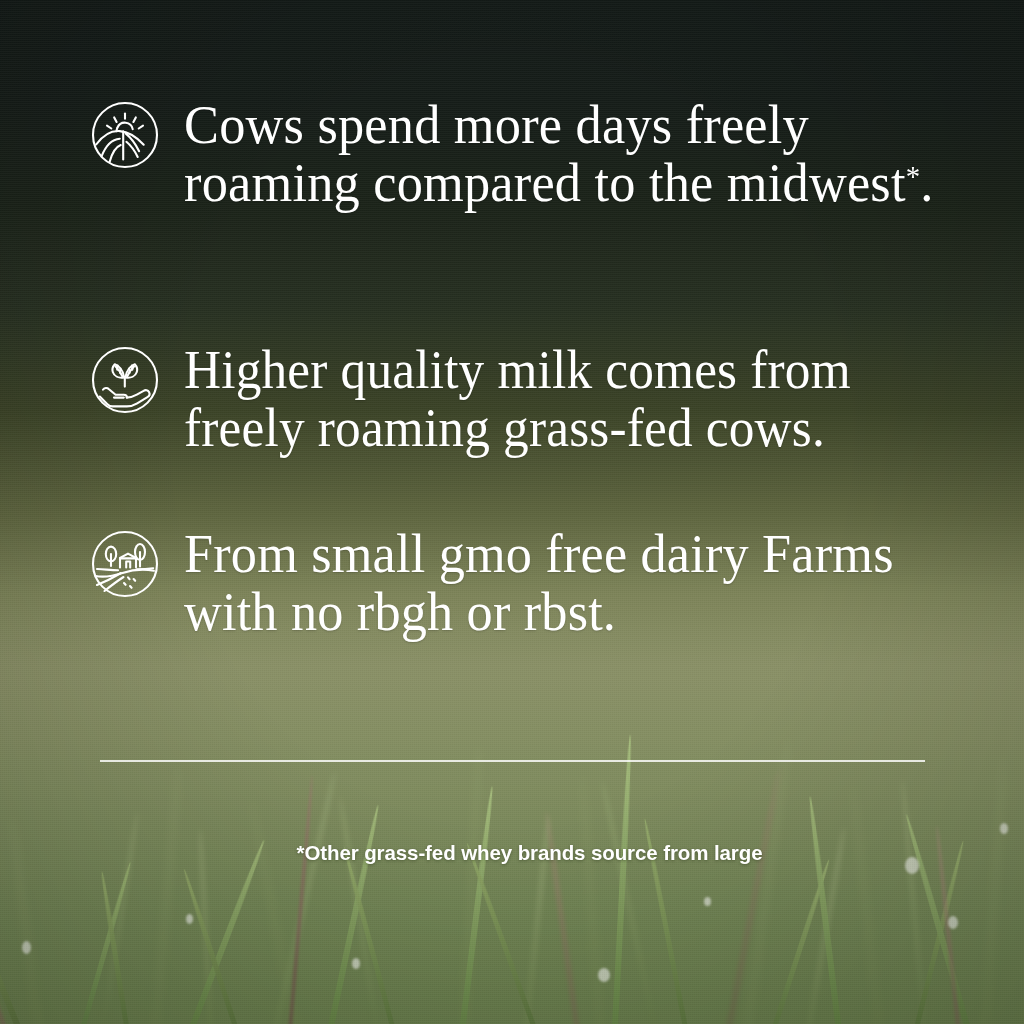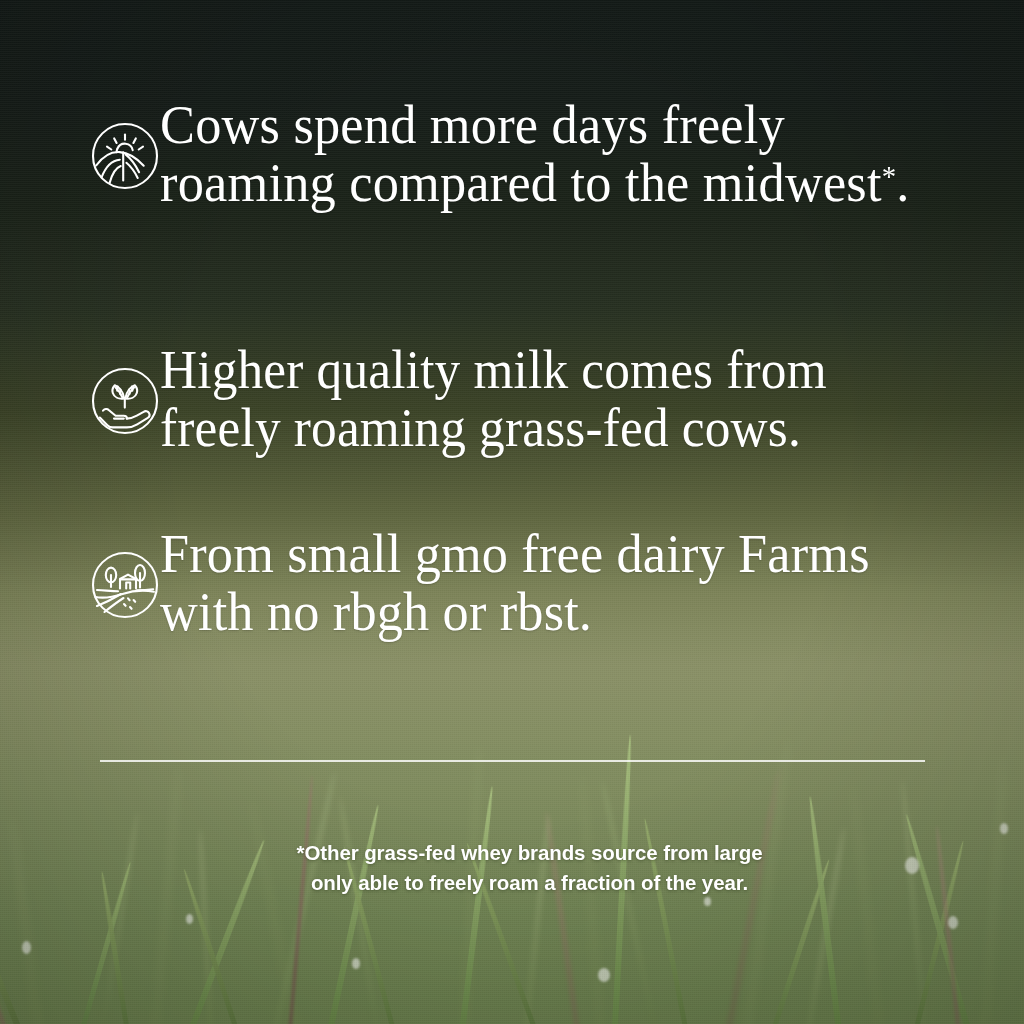--- a/index.html
+++ b/index.html
@@ -82,21 +82,22 @@
 
   
   .content {
     position:absolute; inset:0;
     z-index:5;
   }
 
   .benefit {
     position:absolute;
     display:flex;
-    align-items:center;
+    align-items:flex-start;
+    gap:24px;
   }
   .benefit-1 { left:90px; top:96px;  width:880px; }
   .benefit-2 { left:90px; top:341px; width:900px; }
   .benefit-3 { left:90px; top:525px; width:900px; }
 
   .badge {
     flex:0 0 auto;
     width:70px; height:70px;
     margin-top:4px;
   }
@@ -304,17 +305,16 @@
       <div class="benefit-text">
         <span>From small gmo free dairy</span>
         <span>Farms with no rbgh or rbst.</span>
       </div>
     </div>
 
     <div class="divider"></div>
 
     <div class="footnote">
       <span>*Other grass-fed whey brands source from large</span>
-      <span>only able to freely roam a fraction of the year.</span>
     </div>
 
   </div>
 </div>
 
 </body></html>

